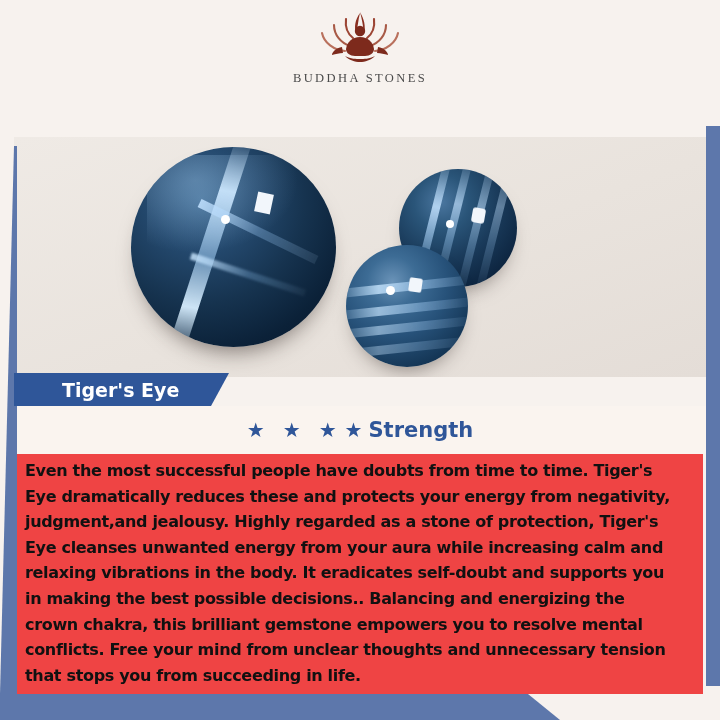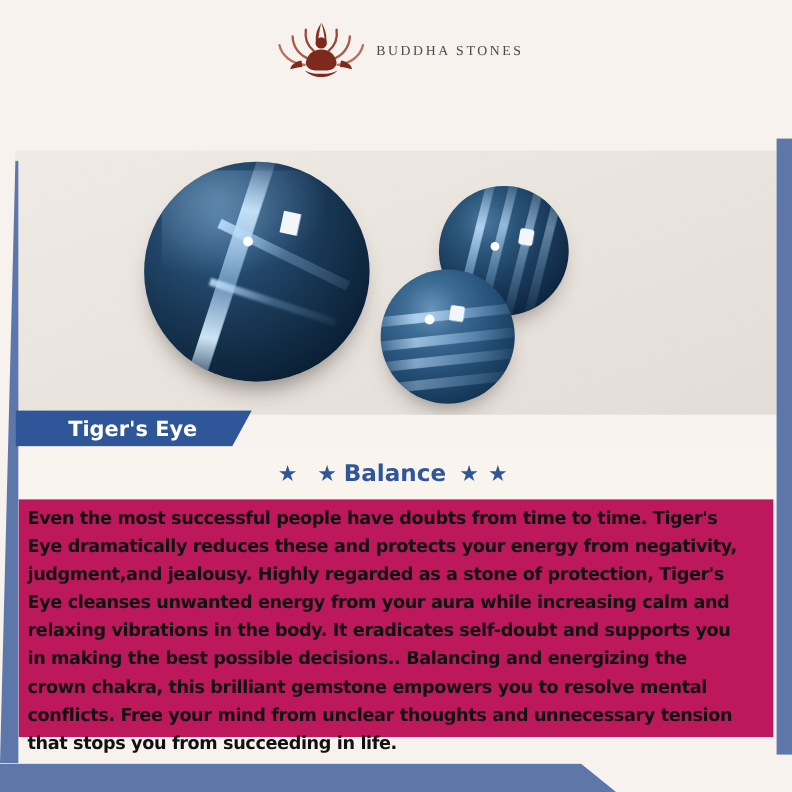--- a/index.html
+++ b/index.html
@@ -59,21 +59,21 @@
     top: 0; left: 0;
     width: 720px; height: 92px;
     background: #f7f2ee;
     display: flex;
     align-items: center;
     justify-content: center;
     z-index: 6;
   }
   .logo-block {
     display: flex;
-    flex-direction: row;
+    flex-direction: column;
     align-items: center;
     gap: 2px;
   }
   .logo-mark { display: block; }
   .logo-wordmark {
     font-family: "Liberation Serif", serif;
     font-size: 12.5px;
     letter-spacing: 2.4px;
     color: #4a4a4a;
     white-space: nowrap;
@@ -251,22 +251,22 @@
     white-space: nowrap;
   }
   .benefit .star { font-size: 20px; margin-right: 6px; }
   .benefit + .benefit { margin-left: 12px; }
   .benefit.tight + .benefit.tight { margin-left: 2px; }
 
   
   .description-panel {
     position: absolute;
     top: 454px; left: 17px;
-    width: 686px; height: 216px;
-    background: #be185d;
+    width: 686px; height: 240px;
+    background: #ef4444;
     padding: 4px 14px 0 8px;
     z-index: 4;
   }
   .description-text {
     font-family: "DejaVu Sans", sans-serif;
     font-weight: bold;
     font-size: 16.3px;
     line-height: 25.6px;
     color: #111111;
     letter-spacing: -0.35px;
@@ -349,27 +349,27 @@
   <div class="stone-banner">
     <span class="stone-name">Tiger's Eye</span>
   </div>
 
   <div class="benefits-band">
     <span class="benefit">
       <span class="star">★</span>
     </span>
     <span class="benefit">
       <span class="star">★</span>
-      <span>Balance</span>
     </span>
     <span class="benefit tight">
       <span class="star">★</span>
     </span>
     <span class="benefit tight">
       <span class="star">★</span>
+      <span>Strength</span>
     </span>
   </div>
 
   <div class="description-panel">
     <p class="description-text">Even the most successful people have doubts from time to time. Tiger's Eye dramatically reduces these and protects your energy from negativity, judgment,and jealousy. Highly regarded as a stone of protection, Tiger's Eye cleanses unwanted energy from your aura while increasing calm and relaxing vibrations in the body. It eradicates self-doubt and supports you in making the best possible decisions.. Balancing and energizing the crown chakra, this brilliant gemstone empowers you to resolve mental conflicts. Free your mind from unclear thoughts and unnecessary tension that stops you from succeeding in life.</p>
   </div>
 
 </div>
 
 </body></html>

